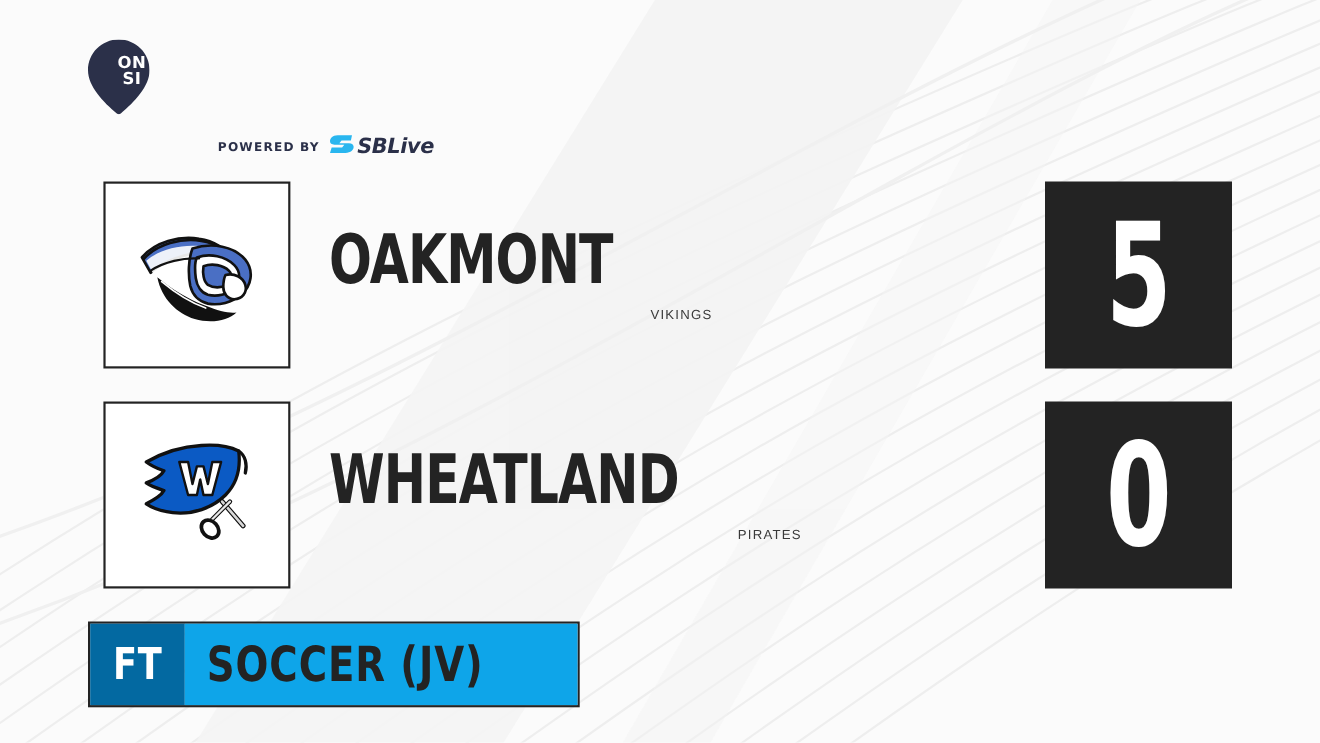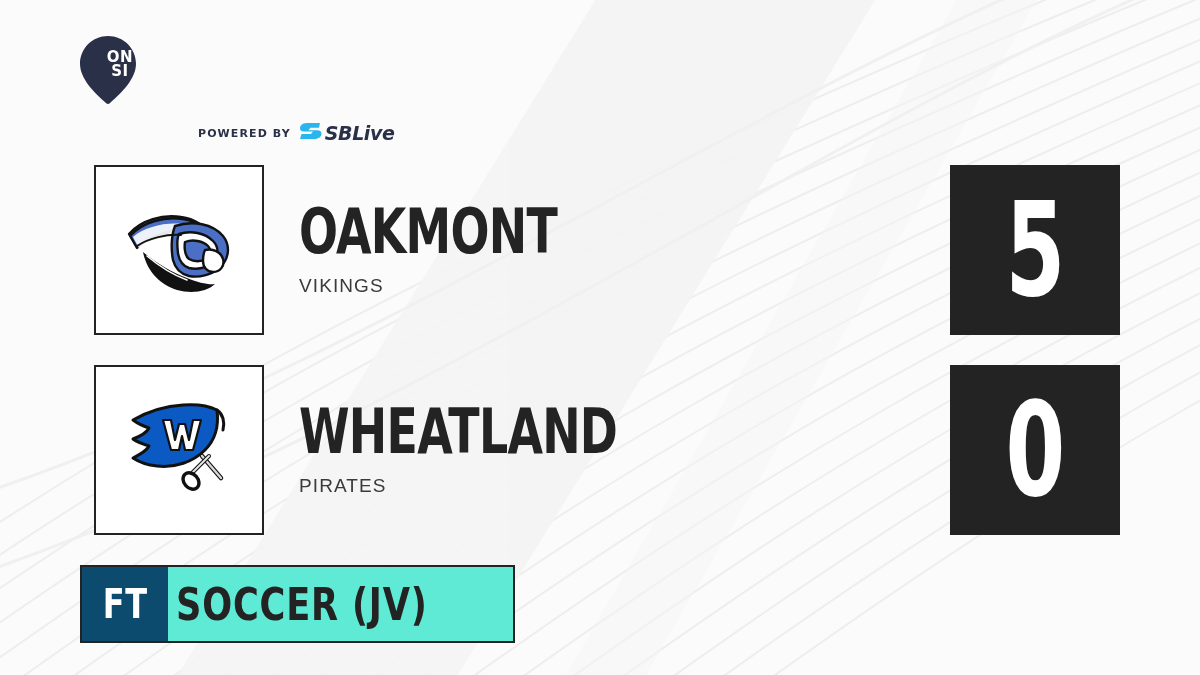--- a/index.html
+++ b/index.html
@@ -81,23 +81,24 @@
     letter-spacing:-1px;
     color:#232323;
     transform:scaleX(.74);
     transform-origin:left center;
     white-space:nowrap;
   }
   .team-mascot {
     margin-top:14px;
     font-family:"Liberation Sans", sans-serif;
     font-weight:400;
-    font-size:19px;
+    font-size:12px;
     letter-spacing:1.1px;
     color:#3a3a3a;
+    text-align:right;
   }
 
   
   .score-box {
     position:absolute;
     left:950px;
     width:170px; height:170px;
     background:#232323;
     display:flex; align-items:center; justify-content:center;
   }
@@ -113,33 +114,33 @@
     transform-origin:center center;
   }
 
   
   #status-bar {
     position:absolute; left:80px; top:565px;
     height:78px; display:flex; align-items:stretch;
     border:2px solid #232323;
   }
   #status-code {
-    width:86px; background:#0c4a6e;
+    width:86px; background:#0369a1;
     display:flex; align-items:center; justify-content:center;
   }
   #status-code-text {
     font-family:"DejaVu Sans", sans-serif;
     font-weight:700; font-size:40px; color:#ffffff;
     transform:scaleX(.8); transform-origin:center;
     letter-spacing:1px;
   }
   #status-sport {
-    background:#5eead4;
+    background:#0ea5e9;
     display:flex; align-items:center;
-    padding:0 22px 0 8px;
+    padding:0 22px 0 20px;
   }
   #status-sport-text {
     font-family:"DejaVu Sans", sans-serif;
     font-weight:700; font-size:44px; color:#232323;
     transform:scaleX(.8); transform-origin:left center;
     white-space:nowrap; letter-spacing:1px;
   }
 </style>
 </head>
 <body>

